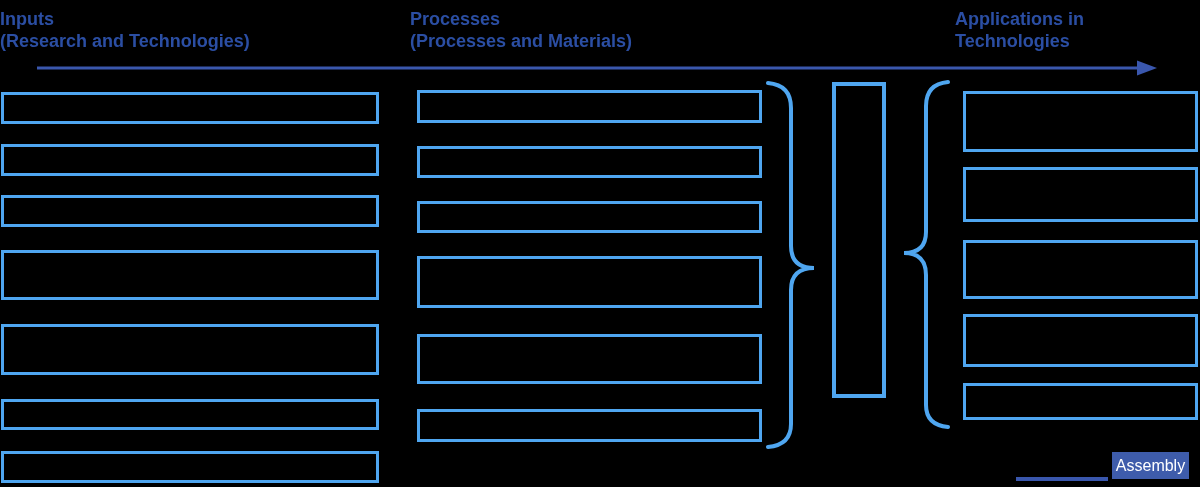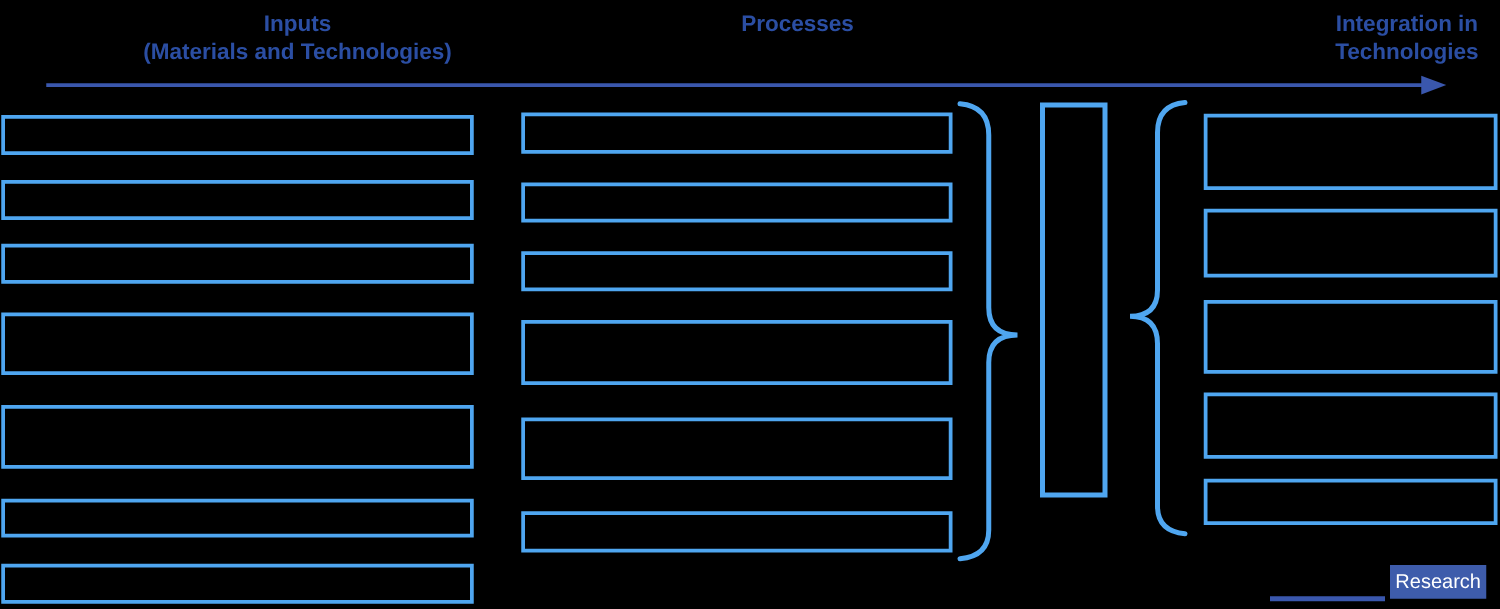--- a/index.html
+++ b/index.html
@@ -12,24 +12,24 @@
   html,body{margin:0;padding:0;background:#000;}
   .canvas{
     position:relative;
     width:1200px;height:487px;
     background:#000;
     overflow:hidden;
     font-family:"Liberation Sans", sans-serif;
   }
   .col-header{
     position:absolute;top:8px;
-    text-align:center;
+    text-align:left;
     color:var(--header);
     font-weight:bold;
-    font-size:18px;line-height:22px;padding-left:48px;
+    font-size:18px;line-height:22px;
   }
   .hdr-left{left:0;width:380px;}
   .hdr-mid{left:410px;width:360px;}
   .hdr-right{left:955px;width:245px;}
   .box{
     position:absolute;
     box-sizing:border-box;
     border:3px solid var(--accent);
     background:transparent;
   }
@@ -56,27 +56,28 @@
     font-size:16px;line-height:27px;text-align:center;
   }
 </style>
 </head>
 <body>
 
 <div class="canvas">
 
   <div class="col-header hdr-left">
     <div>Inputs</div>
-    <div>(Materials and Technologies)</div>
+    <div>(Research and Technologies)</div>
   </div>
   <div class="col-header hdr-mid">
     <div>Processes</div>
+    <div>(Processes and Materials)</div>
   </div>
   <div class="col-header hdr-right">
-    <div>Integration in</div>
+    <div>Applications in</div>
     <div>Technologies</div>
   </div>
 
   <svg class="overlay" viewBox="0 0 1200 487">
     <g>
       <line class="arrow-line" x1="37" y1="68" x2="1140" y2="68"></line>
       <polygon class="arrow-head" points="1157,68 1137,60.5 1137,75.5"></polygon>
     </g>
     <path class="brace" d="M 768 83 Q 791 85 791 108 L 791 246 Q 791 268 814 268 Q 791 268 791 290 L 791 424 Q 791 445 768 447"></path>
     <path class="brace" d="M 948 82 Q 926 84 926 106 L 926 232 Q 926 253 904 253 Q 926 253 926 275 L 926 405 Q 926 425 948 427"></path>
@@ -99,15 +100,15 @@
 
   <div class="vbox"></div>
 
   <div class="box" style="left:963px;top:91px;width:235px;height:61px"></div>
   <div class="box" style="left:963px;top:167px;width:235px;height:55px"></div>
   <div class="box" style="left:963px;top:240px;width:235px;height:59px"></div>
   <div class="box" style="left:963px;top:314px;width:235px;height:53px"></div>
   <div class="box" style="left:963px;top:383px;width:235px;height:37px"></div>
 
   <div class="brand-underline"></div>
-  <div class="research-badge">Research</div>
+  <div class="research-badge">Assembly</div>
 
 </div>
 
 </body></html>

